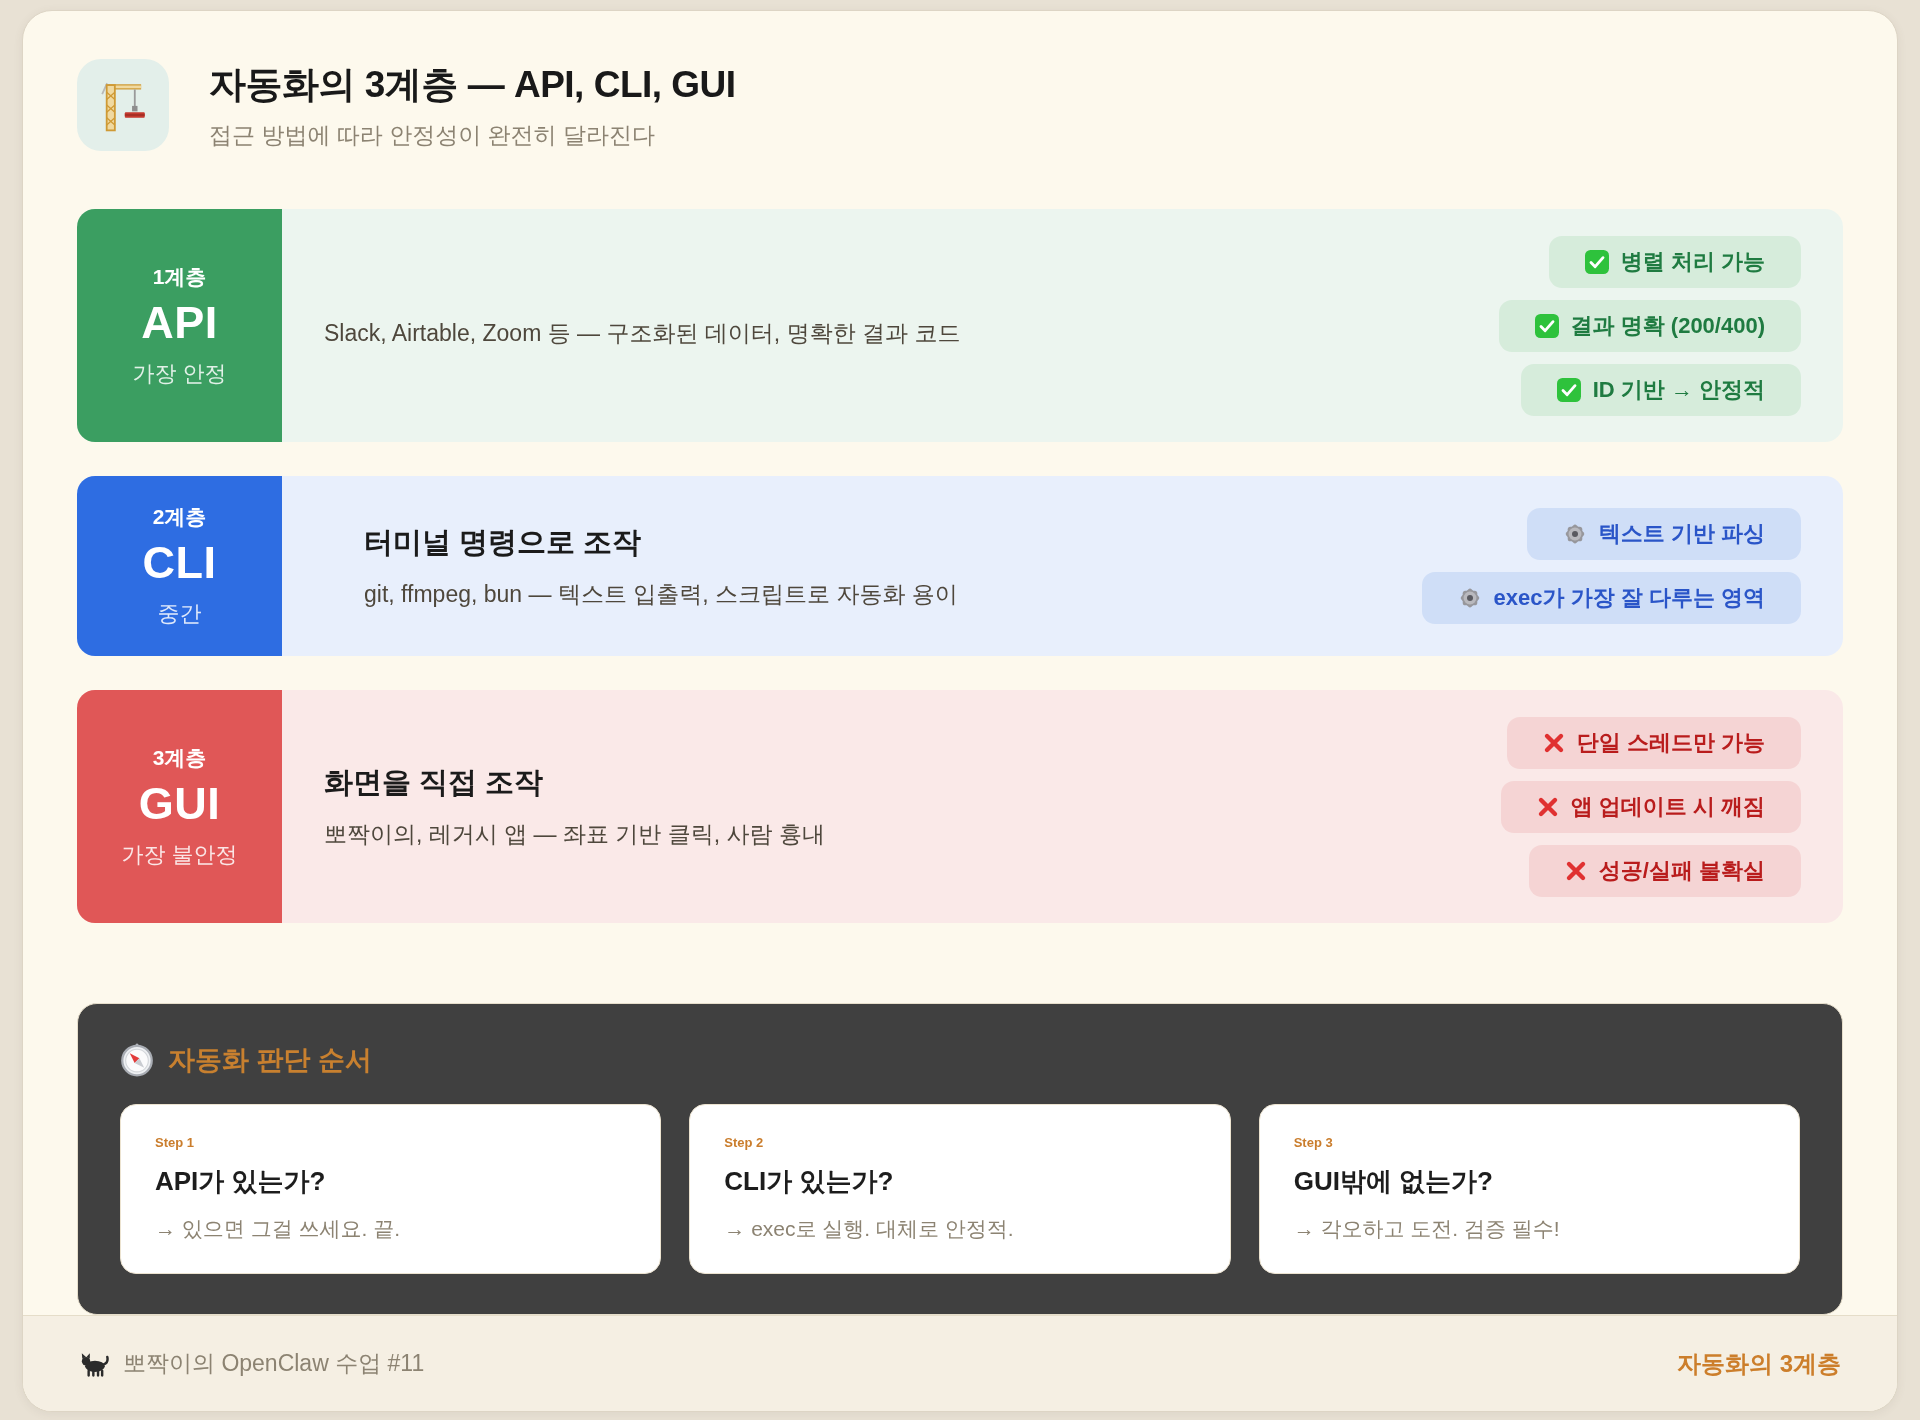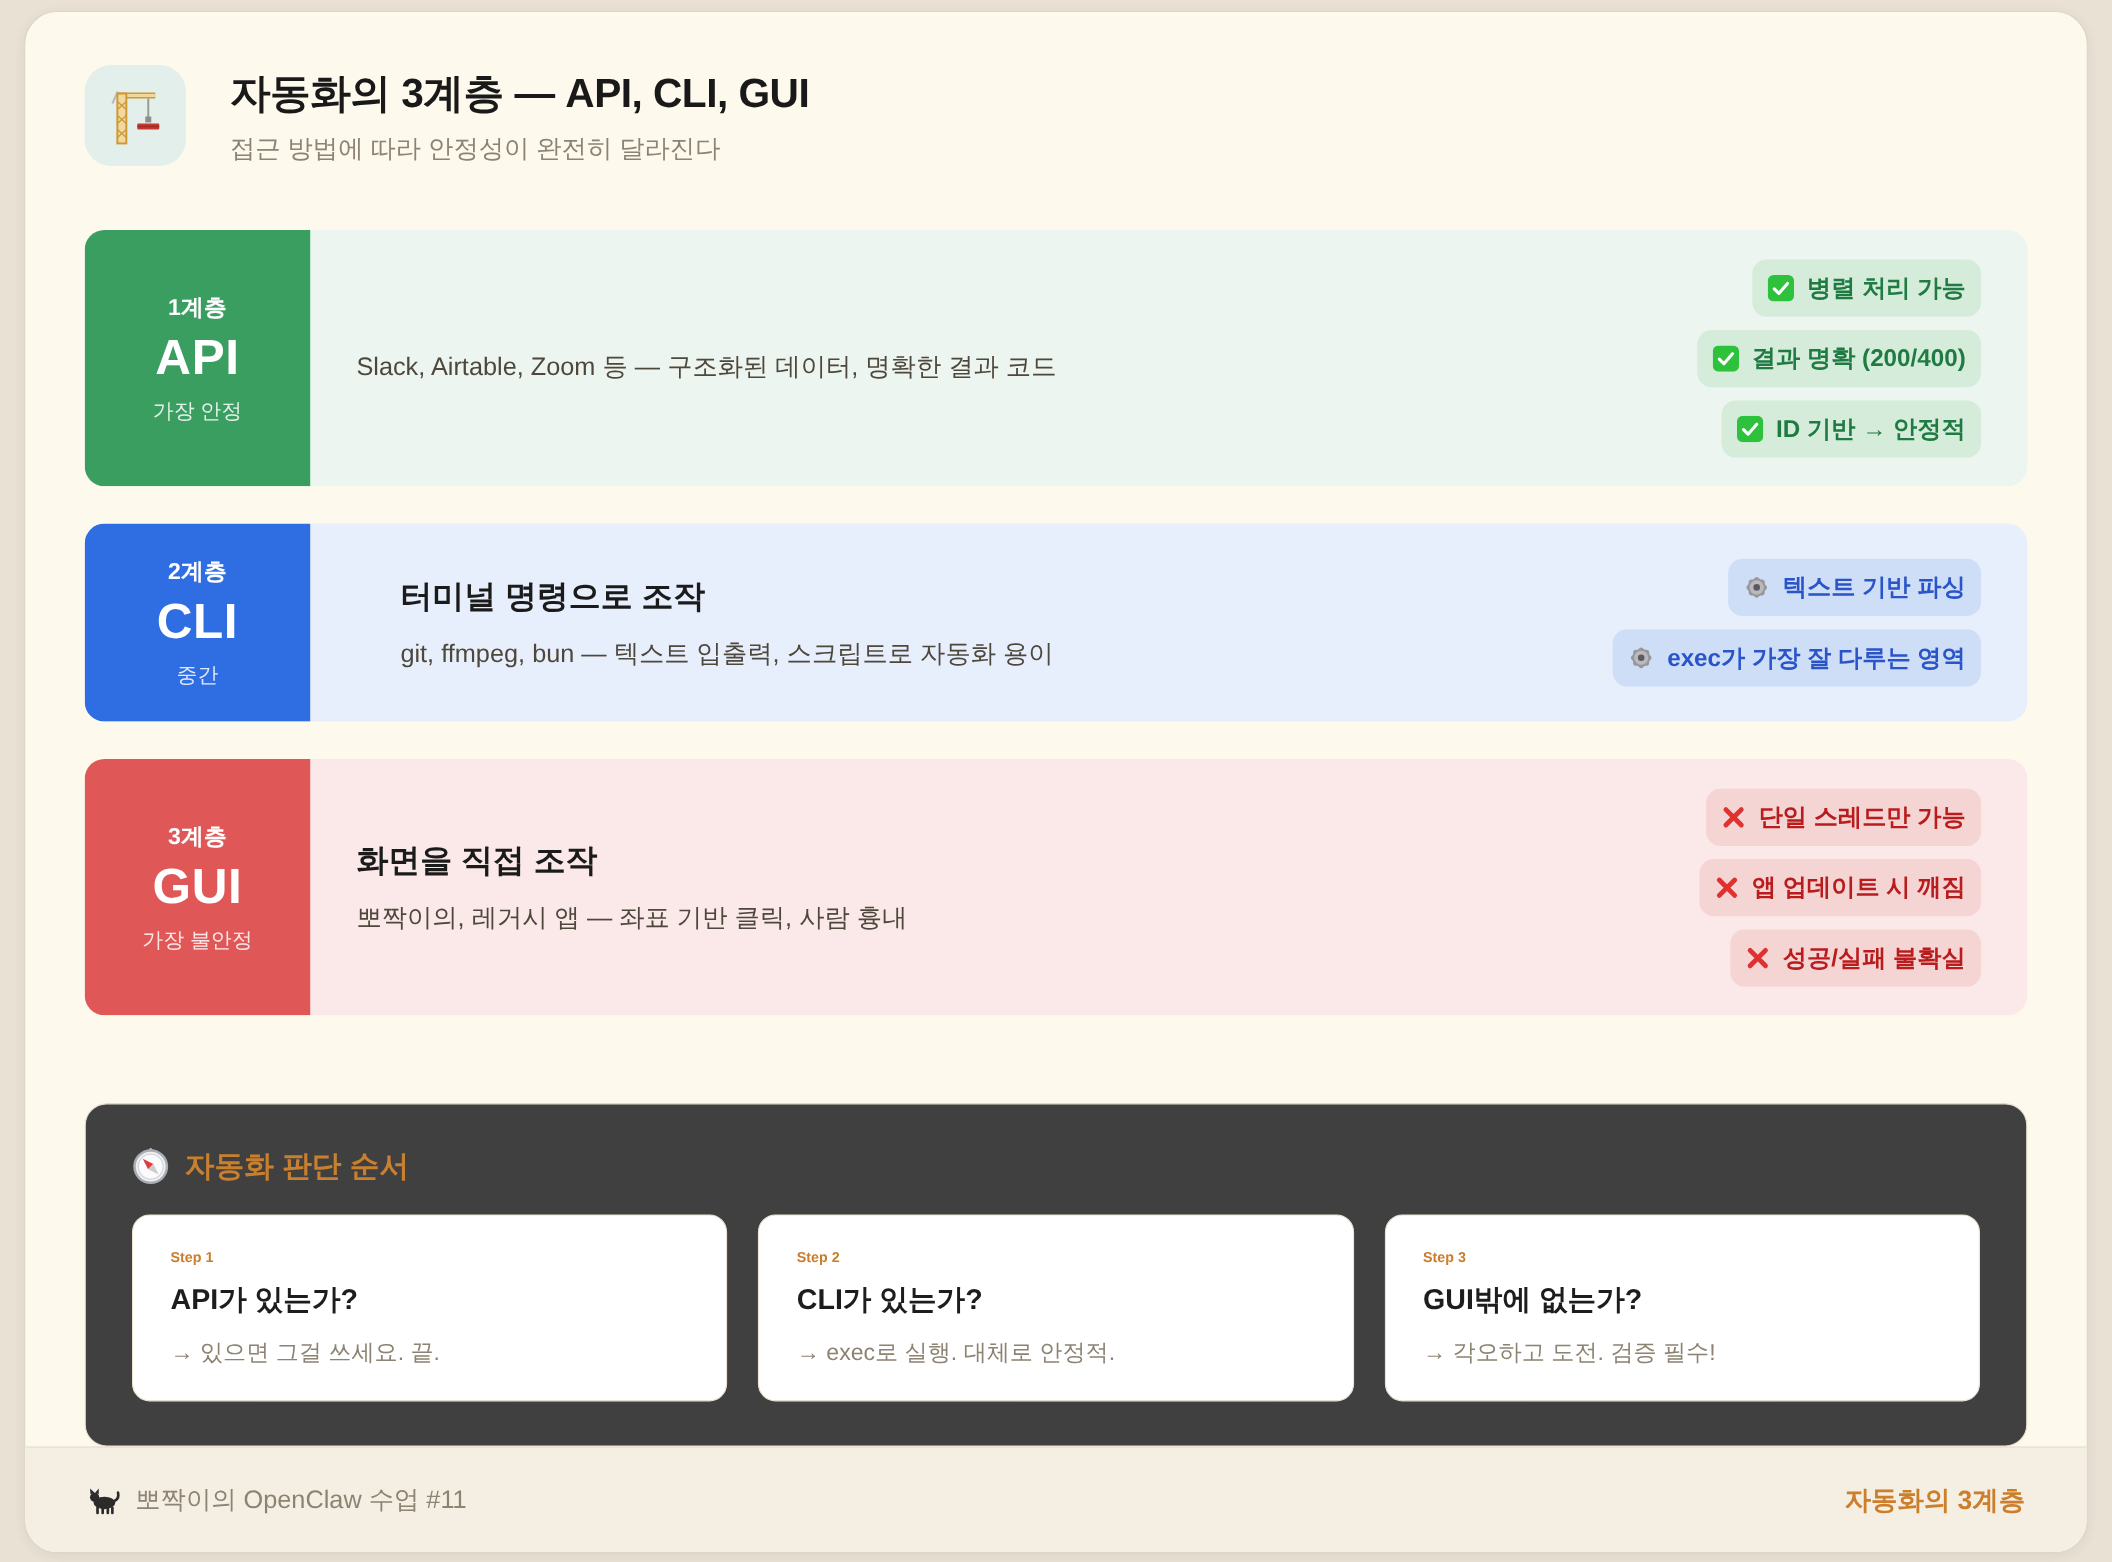--- a/index.html
+++ b/index.html
@@ -34,29 +34,29 @@
     display:flex; border-radius:18px; overflow:hidden;
     margin:0 54px 34px;
   }
   .tier-side {
     width:205px; flex-shrink:0;
     display:flex; flex-direction:column; align-items:center; justify-content:center;
     color:#fff; text-align:center;
   }
   .tier-level { font-size:21px; font-weight:700; }
   .tier-name { font-size:45px; font-weight:800; margin:6px 0 10px; letter-spacing:0.5px; }
-  .tier-stability { font-size:19px; color:rgba(255,255,255,.85); }
+  .tier-stability { font-size:22px; color:rgba(255,255,255,.85); }
   .tier-body { flex:1; display:flex; align-items:center; padding:0 42px; }
   .tier-text { flex:1; padding-right:30px; }
   .tier-heading { font-size:29px; font-weight:800; color:#1b1b1b; }
   .tier-desc { font-size:23px; color:#4e473c; margin-top:16px; }
   .tier-badges { display:flex; flex-direction:column; gap:12px; align-items:flex-end; }
   .badge {
     display:flex; align-items:center; gap:12px;
-    padding:11px 14px; border-radius:13px;
+    padding:11px 36px; border-radius:13px;
     font-size:22px; font-weight:700; white-space:nowrap;
   }
   .badge svg { flex-shrink:0; }
 
   .tier-api  { height:233px; background:#ecf5ef; }
   .tier-api  .tier-side { background:#3b9e61; }
   .tier-api  .badge { background:#d6ecdb; color:#1f7b41; }
 
   .tier-cli  { height:180px; background:#e8effc;gap:40px; }
   .tier-cli  .tier-side { background:#2e6de2; }

